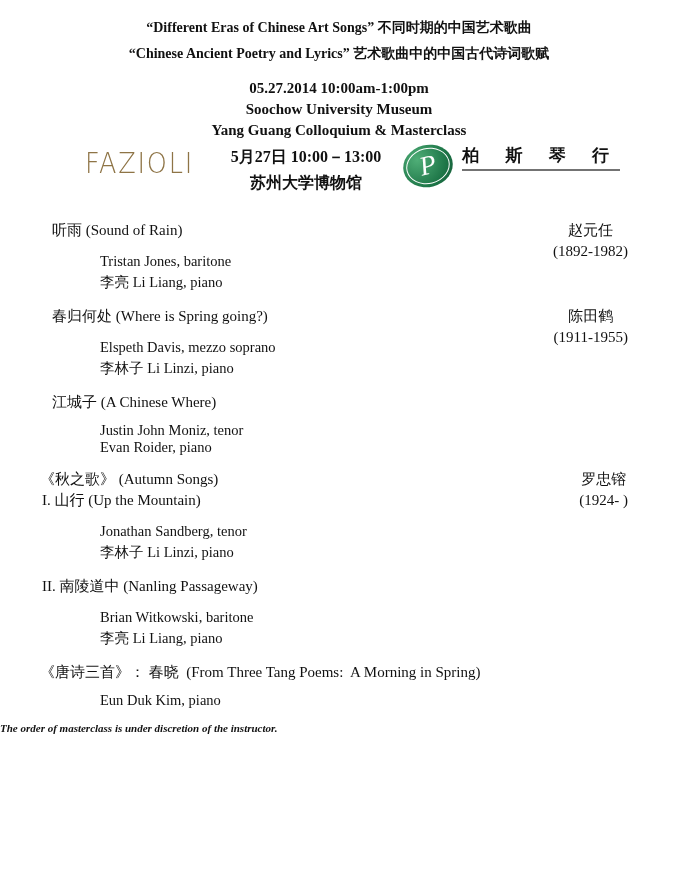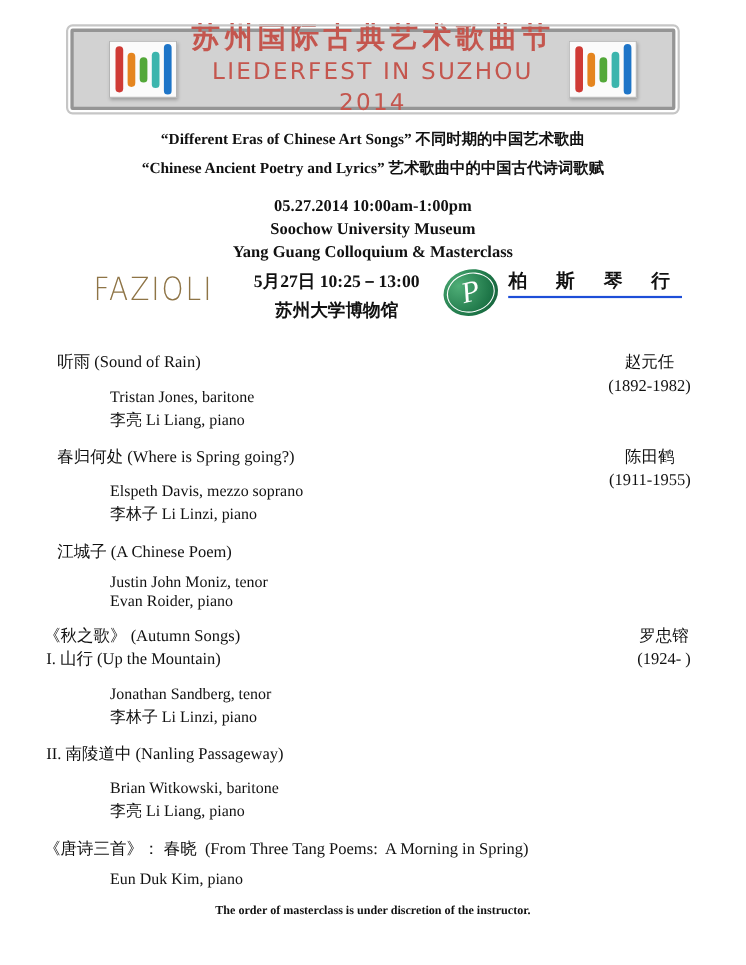--- a/index.html
+++ b/index.html
@@ -56,86 +56,62 @@
   .parsons-ellipse:before{
     content:"";position:absolute;inset:3px;border:1.5px solid #fff;border-radius:50%;
   }
   .parsons-monogram{
     color:#fff;font-family:"Liberation Serif",serif;font-style:italic;font-size:27px;
     line-height:1;margin-top:-2px;
   }
   .parsons-textcol{display:flex;flex-direction:column;}
   .parsons-cn{
     font-weight:bold;font-size:17px;letter-spacing:11px;white-space:nowrap;
-    border-bottom:2px solid #1d4ed8;padding-bottom:2px;line-height:22px;
+    border-bottom:2px solid #737373;padding-bottom:2px;line-height:22px;
   }
   .parsons-en{
     font-variant:small-caps;font-size:14px;letter-spacing:1.2px;margin-top:1px;
     font-family:"Liberation Serif",serif;
   }
   
   .program{margin-top:2px;padding:0 50px 0 52px;font-size:15px;}
   .section{position:relative;margin-bottom:13px;}
   .section-head{line-height:21px;}
   .title-line{white-space:pre;}
   .title-line.bracket{margin-left:-12px;}
   .title-line.numbered{margin-left:-10px;}
   .composer{position:absolute;right:0;top:0;text-align:center;line-height:21px;}
   .performers{margin-top:10px;margin-left:48px;line-height:21px;font-size:14.5px;}
   .section.tight .performers{margin-top:9px;line-height:17px;}
   
   .footer{
-    margin-top:11px;text-align:center;font-weight:bold;font-size:11px;
+    margin-top:11px;text-align:left;font-weight:bold;font-style:italic;font-size:11px;
   }
 </style>
 </head>
 <body>
 
 <div class="page">
 
-  <div class="banner">
-    <div class="logo-box">
-      <div class="bars">
-          <div class="bar" style="background: rgb(207, 58, 53); height: 42px;"></div>
-          <div class="bar" style="background: rgb(229, 133, 31); height: 31px;"></div>
-          <div class="bar" style="background: rgb(83, 168, 57); height: 23px;"></div>
-          <div class="bar" style="background: rgb(60, 181, 173); height: 33px;"></div>
-          <div class="bar" style="background: rgb(30, 117, 200); height: 46px;"></div>
-        </div>
-    </div>
-    <div class="banner-text">
-      <div class="banner-cn">苏州国际古典艺术歌曲节</div>
-      <div class="banner-en">LIEDERFEST IN SUZHOU 2014</div>
-    </div>
-    <div class="logo-box">
-      <div class="bars">
-          <div class="bar" style="background: rgb(207, 58, 53); height: 42px;"></div>
-          <div class="bar" style="background: rgb(229, 133, 31); height: 31px;"></div>
-          <div class="bar" style="background: rgb(83, 168, 57); height: 23px;"></div>
-          <div class="bar" style="background: rgb(60, 181, 173); height: 33px;"></div>
-          <div class="bar" style="background: rgb(30, 117, 200); height: 46px;"></div>
-        </div>
-    </div>
-  </div>
 
   <div class="headline">
     <div>“Different Eras of Chinese Art Songs” 不同时期的中国艺术歌曲</div>
     <div>“Chinese Ancient Poetry and Lyrics” 艺术歌曲中的中国古代诗词歌赋</div>
   </div>
 
   <div class="event-block">
     <div>05.27.2014 10:00am-1:00pm</div>
     <div>Soochow University Museum</div>
     <div>Yang Guang Colloquium &amp; Masterclass</div>
   </div>
 
   <div class="sponsor-row">
     <div class="fazioli">FAZIOLI</div>
     <div class="sponsor-center">
-      <div>5月27日 10:25－13:00</div>
+      <div>5月27日 10:00－13:00</div>
       <div>苏州大学博物馆</div>
     </div>
     <div class="parsons">
       <div class="parsons-ellipse">
         <span class="parsons-monogram">P</span>
       </div>
       <div class="parsons-textcol">
         <span class="parsons-cn">柏 斯 琴 行</span>
       </div>
     </div>
@@ -168,21 +144,21 @@
           </div>
         </div>
         <div class="performers">
           <div class="performer-line">Elspeth Davis, mezzo soprano</div>
           <div class="performer-line">李林子 Li Linzi, piano</div>
         </div>
       </div>
       <div class="section tight">
         <div class="section-head">
           <div class="titles">
-            <div class="title-line">江城子 (A Chinese Poem)</div>
+            <div class="title-line">江城子 (A Chinese Where)</div>
           </div>
         </div>
         <div class="performers">
           <div class="performer-line">Justin John Moniz, tenor</div>
           <div class="performer-line">Evan Roider, piano</div>
         </div>
       </div>
       <div class="section">
         <div class="section-head">
           <div class="titles">

